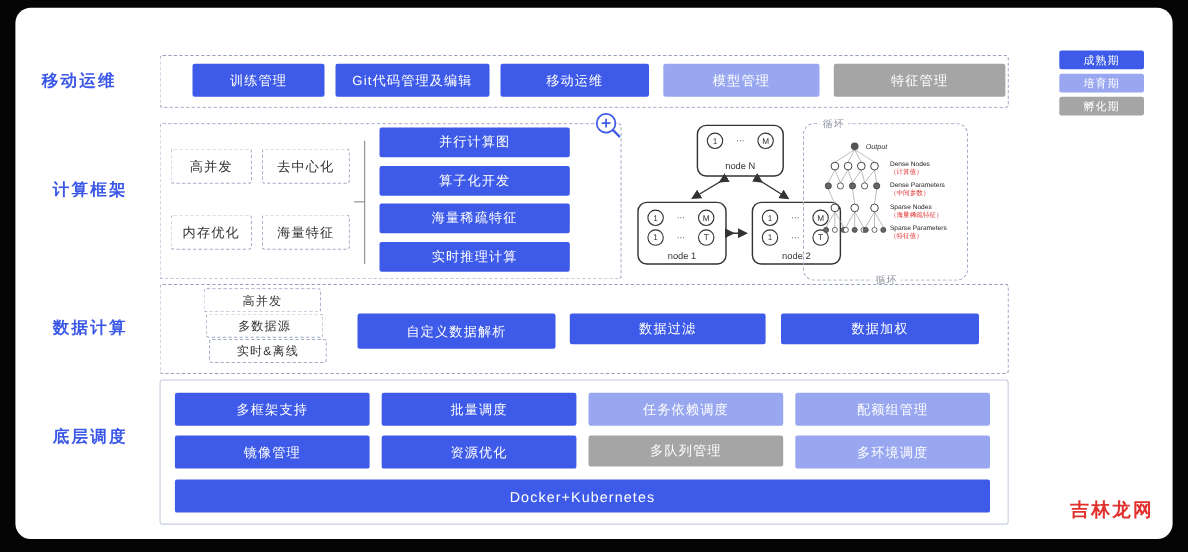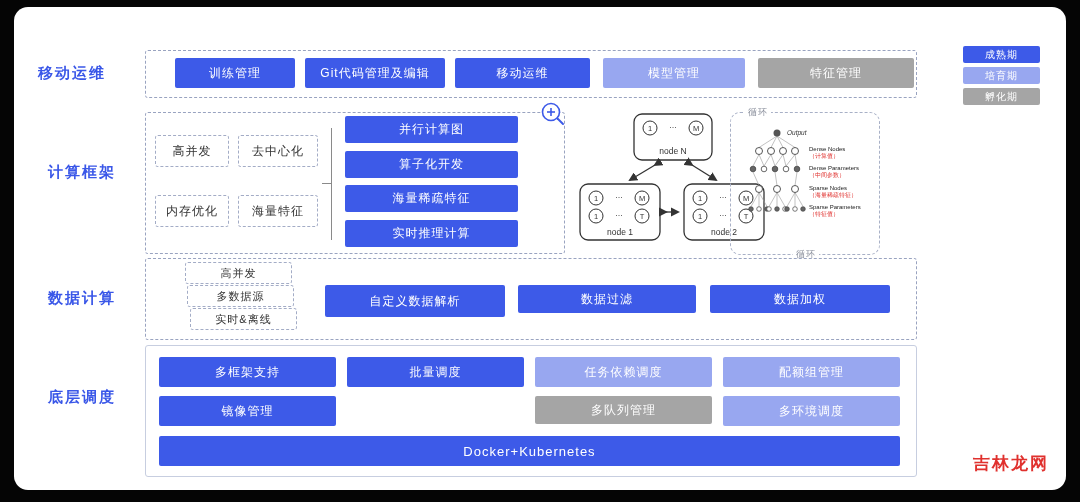--- a/index.html
+++ b/index.html
@@ -200,18 +200,19 @@
   <div class="btn tier-mature" style="left:325px;top:285px;width:180px;height:32px">自定义数据解析</div>
   <div class="btn tier-mature" style="left:518px;top:285px;width:178px;height:28px">数据过滤</div>
   <div class="btn tier-mature" style="left:710px;top:285px;width:180px;height:28px">数据加权</div>
 
   <div class="solid-box" style="left:145px;top:345px;width:770px;height:130px"></div>
   <div class="btn tier-mature" style="left:159px;top:357px;width:177px;height:30px">多框架支持</div>
   <div class="btn tier-mature" style="left:347px;top:357px;width:177px;height:30px">批量调度</div>
   <div class="btn tier-growing" style="left:535px;top:357px;width:177px;height:30px">任务依赖调度</div>
   <div class="btn tier-growing" style="left:723px;top:357px;width:177px;height:30px">配额组管理</div>
   <div class="btn tier-mature" style="left:159px;top:396px;width:177px;height:30px">镜像管理</div>
+  <div class="btn tier-mature" style="left:347px;top:396px;width:177px;height:30px">资源优化</div>
   <div class="btn tier-incubating" style="left:535px;top:396px;width:177px;height:28px">多队列管理</div>
   <div class="btn tier-growing" style="left:723px;top:396px;width:177px;height:30px">多环境调度</div>
   <div class="btn tier-mature" style="left:159px;top:436px;width:741px;height:30px;font-size:13px">Docker+Kubernetes</div>
 
   <div class="watermark">吉林龙网</div>
 </div>
 
 </body></html>

